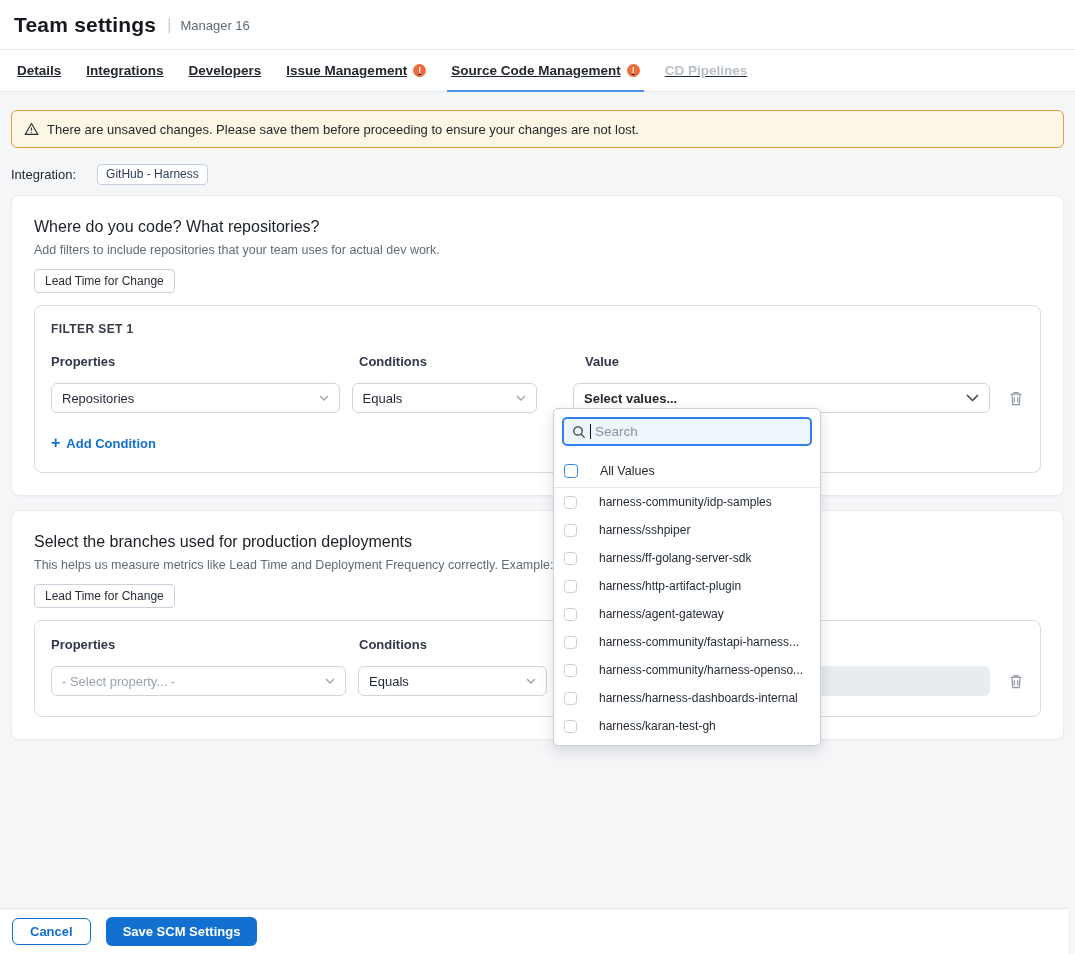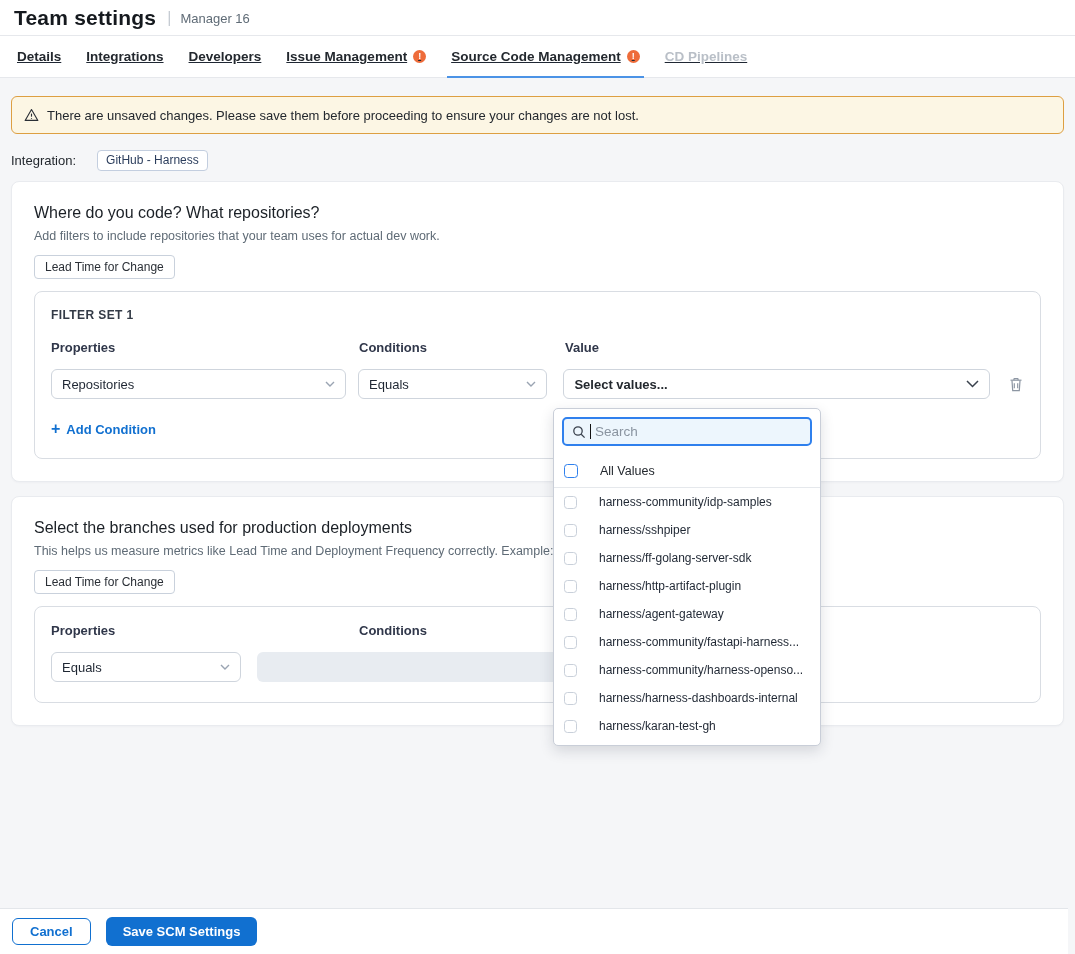--- a/index.html
+++ b/index.html
@@ -6,21 +6,21 @@
   html,body { width:1075px; height:954px; }
   body {
     font-family: "Liberation Sans", sans-serif;
     background:#f5f6f8;
     color:#1f2733;
     position:relative;
     overflow:hidden;
   }
   
   .titlebar{
-    background:#fff; height:36px; display:flex; align-items:center;
+    background:#fff; height:50px; display:flex; align-items:center;
     padding:0 14px; border-bottom:1px solid #e6e8ec;
   }
   .titlebar h1{ font-size:21px; font-weight:700; color:#15191e; letter-spacing:.2px;}
   .tsep{ color:#c6ccd3; font-size:16px; margin:0 9px 0 11px; font-weight:300;}
   .subtitle{ font-size:13px; color:#5f6b76; padding-top:2px;}
   
   .tabs{
     background:#fff; height:42px; display:flex; align-items:center;
     padding:0 17px; border-bottom:1px solid #e6e8ec; gap:25px;text-decoration:underline;
   }
@@ -55,21 +55,21 @@
     display:inline-block; margin-top:12px; border:1px solid #c9d1dc; border-radius:4px;
     background:#fff; padding:4px 10px; font-size:12px; color:#2a2f36;
   }
   .panel{
     border:1px solid #d9dde3; border-radius:8px; margin-top:12px; padding:16px 16px 20px;
   }
   .fs-title{ font-size:12px; font-weight:700; letter-spacing:.4px; color:#343b47; margin-bottom:18px;}
   .cols, .rowline{ display:flex; align-items:center; }
   .c1{ width:296px; margin-right:12px;}
   .c2{ width:190px; margin-right:16px;}
-  .c3{ width:428px; }
+  .c3{ width:428px;margin-left:20px; }
   .colhead{ font-size:13px; font-weight:700; color:#30374a; }
   .cols{ margin-bottom:14px;}
   .select{
     height:30px; border:1px solid #cfd5dd; border-radius:6px; background:#fff;
     display:flex; align-items:center; padding:0 10px; font-size:13px; color:#1f2733;
     justify-content:space-between; cursor:pointer;
   }
   .select .ph{ color:#9aa4b2; }
   .select .bold{ font-weight:700; color:#23282e;}
   .chev{ flex:0 0 auto; margin-left:6px; }
@@ -215,20 +215,28 @@
     <h2>Select the branches used for production deployments</h2>
     <div class="desc">This helps us measure metrics like Lead Time and Deployment Frequency correctly. Example: main</div>
     <span class="tag">Lead Time for Change</span>
 
     <div class="panel">
       <div class="cols">
         <div class="c1 colhead">Properties</div>
         <div class="c2 colhead">Conditions</div>
       </div>
       <div class="rowline">
+        <div class="select c1">
+          <span class="ph">- Select property... -</span>
+          <span class="chev">
+            <svg width="10" height="6" viewBox="0 0 10 6" fill="none" stroke="#9aa4b2" stroke-width="1.4">
+                <path d="M1 1 L5 5 L9 1"></path>
+              </svg>
+          </span>
+        </div>
         <div class="select c2">
           <span>Equals</span>
           <span class="chev">
             <svg width="10" height="6" viewBox="0 0 10 6" fill="none" stroke="#9aa4b2" stroke-width="1.4">
                 <path d="M1 1 L5 5 L9 1"></path>
               </svg>
           </span>
         </div>
         <div class="disabled-input"></div>
         <span class="trash">

